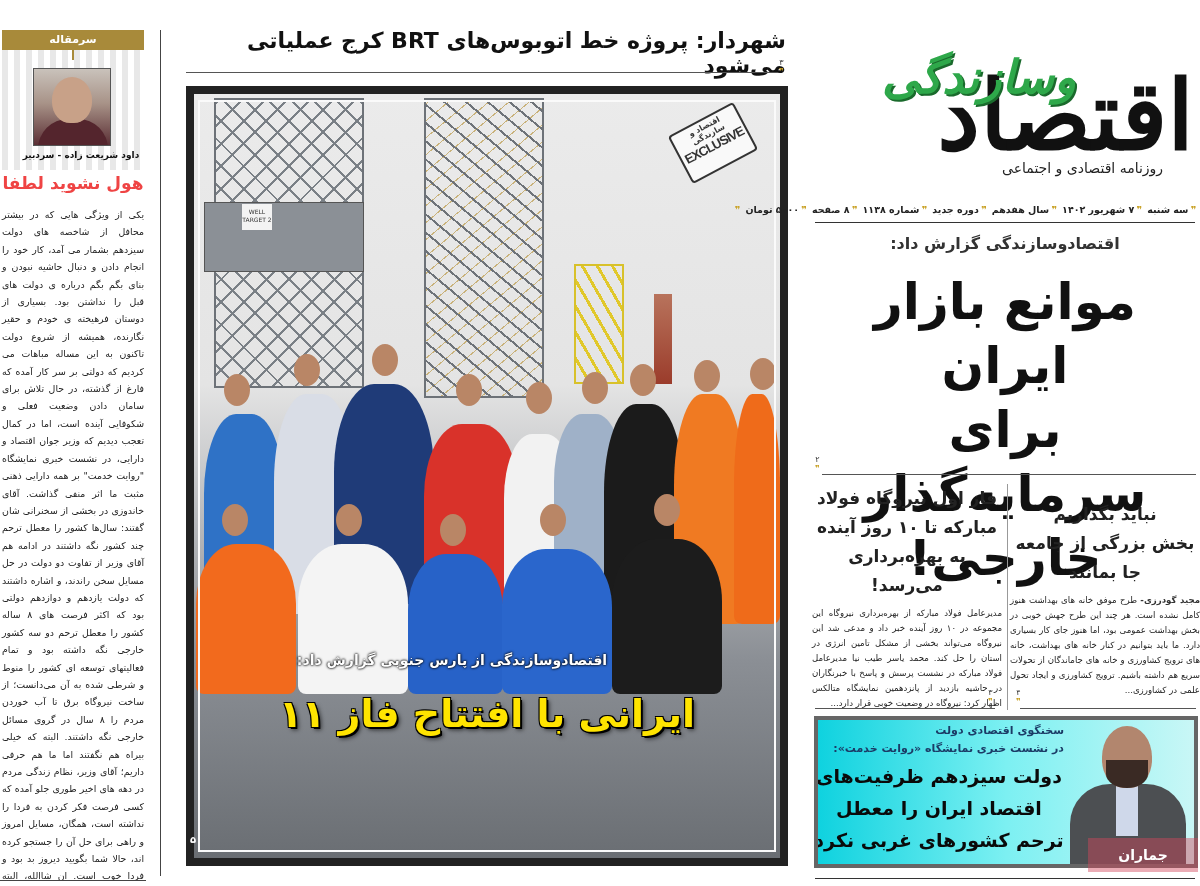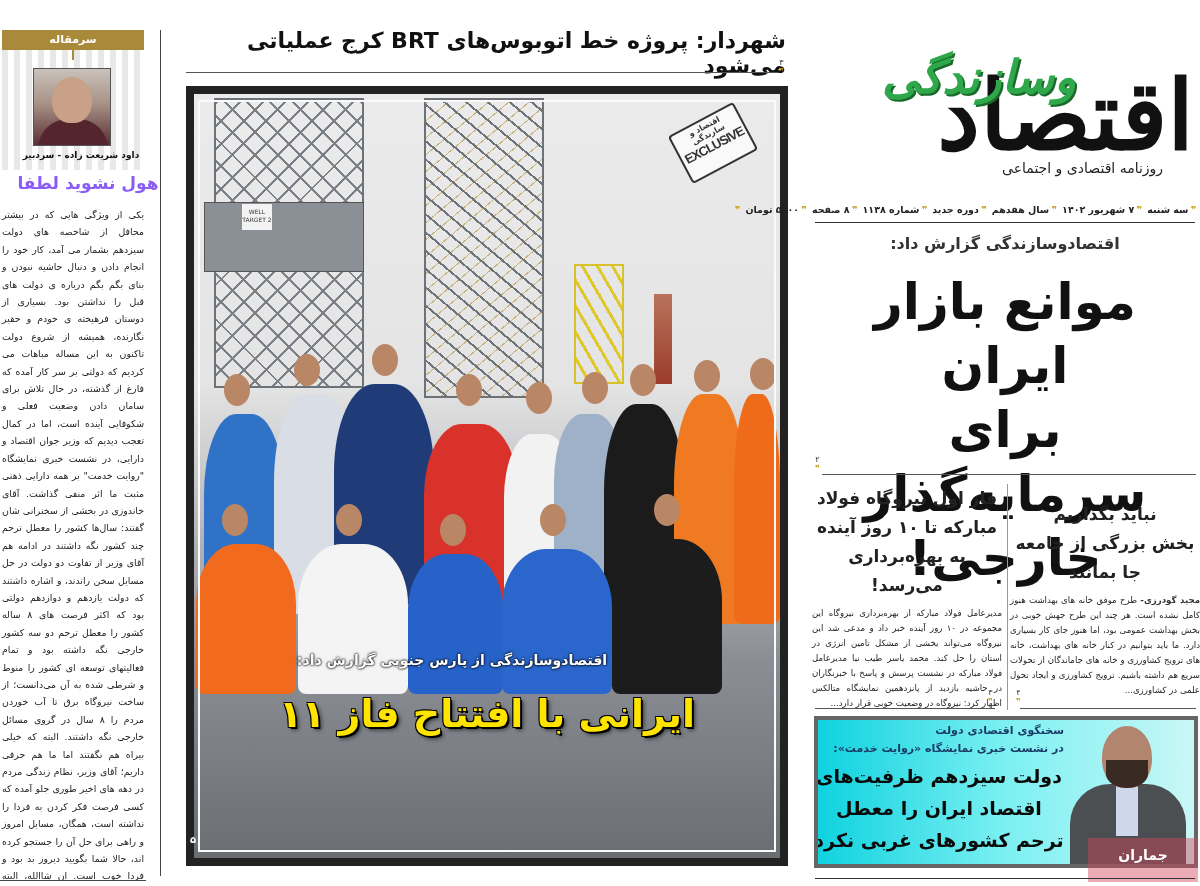--- a/index.html
+++ b/index.html
@@ -11,21 +11,21 @@
   .ed-label { position: absolute; left: 2px; top: 2px; width: 142px; height: 20px; background: #a88a3a; color: #fff;
     font-size: 11px; font-weight: bold; text-align: center; line-height: 20px; }
   .ed-stripes { position: absolute; left: 2px; top: 22px; width: 142px; height: 120px;
     background: repeating-linear-gradient(90deg, #e8e8e8 0 6px, #ffffff 6px 12px); }
   .ed-pin { position: absolute; left: 72px; top: 22px; width: 2px; height: 10px; background: #a88a3a; }
   .ed-photo { position: absolute; left: 33px; top: 40px; width: 78px; height: 78px; background: linear-gradient(180deg, #c9c2bb 0%, #a89388 45%, #5b2f35 100%);
     border: 1px solid #555; overflow: hidden; }
   .ed-photo .head { position: absolute; left: 18px; top: 8px; width: 40px; height: 46px; border-radius: 50% 50% 45% 45%; background: #c8a188; }
   .ed-photo .body { position: absolute; left: 4px; top: 50px; width: 70px; height: 40px; border-radius: 30px 30px 0 0; background: #54252d; }
   .ed-byline { position: absolute; left: 10px; top: 122px; width: 142px; font-size: 9px; text-align: center; color: #111; font-weight: bold; }
-  .ed-title { position: absolute; left: 17px; top: 145px; width: 142px; font-size: 17px; font-weight: bold; text-align: center; color: #8b5cf6; }
+  .ed-title { position: absolute; left: 2px; top: 145px; width: 142px; font-size: 17px; font-weight: bold; text-align: center; color: #ef4444; }
   .ed-body { position: absolute; left: 2px; top: 178px; width: 142px; font-size: 9.4px; line-height: 17.4px; text-align: justify; color: #222; }
   .ed-rule { position: absolute; left: 0; top: 852px; width: 146px; height: 1px; background: #444; }
   .vrule { position: absolute; left: 160px; top: 30px; width: 1px; height: 846px; background: #444; }
 
   
   .top-headline { position: absolute; left: 186px; top: 28px; width: 600px; font-size: 22px; font-weight: bold; text-align: right; color: #111; }
   .top-headline-rule { position: absolute; left: 186px; top: 72px; width: 592px; height: 1px; background: #555; }
   .page-ref { position: absolute; font-size: 8px; color: #333; text-align: center; line-height: 9px; }
   .page-ref .qq { display: block; color: #c9a227; font-weight: bold; }
 
@@ -83,21 +83,21 @@
   .promo { position: absolute; left: 814px; top: 716px; width: 384px; height: 152px; border: 4px solid #666; overflow: hidden;
     background: linear-gradient(90deg, #0fd2df 0%, #7cf0f2 50%, #c9f7f6 100%); }
   .promo-kicker1 { position: absolute; right: 130px; top: 4px; font-size: 11px; font-weight: bold; color: #1b3b66; }
   .promo-kicker2 { position: absolute; right: 130px; top: 22px; font-size: 11px; font-weight: bold; color: #1b3b66; }
   .promo-headline { position: absolute; right: 130px; top: 40px; width: 250px; font-size: 19px; line-height: 32px; font-weight: bold; color: #0a0a0a; text-align: center; }
   .promo-person { position: absolute; right: 6px; top: 4px; width: 120px; height: 144px; }
   .promo-person .head { position: absolute; left: 34px; top: 2px; width: 50px; height: 62px; border-radius: 50% 50% 45% 45%; background: #b2866e; }
   .promo-person .beard { position: absolute; left: 38px; top: 36px; width: 42px; height: 28px; border-radius: 0 0 50% 50%; background: #3a2a24; }
   .promo-person .suit { position: absolute; left: 2px; top: 60px; width: 116px; height: 90px; border-radius: 40px 40px 0 0; background: #4c4f52; }
   .promo-person .shirt { position: absolute; left: 48px; top: 62px; width: 22px; height: 50px; background: #cfd8ea; }
-  .watermark { position: absolute; left: 1088px; top: 838px; width: 110px; height: 44px; background: rgba(210,70,90,0.45); color: #fff; font-size: 14px; font-weight: bold; text-align: center; line-height: 34px; }
+  .watermark { position: absolute; left: 1088px; top: 838px; width: 110px; height: 34px; background: rgba(210,70,90,0.45); color: #fff; font-size: 14px; font-weight: bold; text-align: center; line-height: 34px; }
   .bottom-rule { position: absolute; left: 815px; top: 878px; width: 380px; height: 1px; background: #333; }
 </style>
 </head>
 <body>
 
 <section class="editorial">
   <div class="ed-label">سرمقاله</div>
   <div class="ed-stripes"></div>
   <div class="ed-pin"></div>
   <div class="ed-photo">

